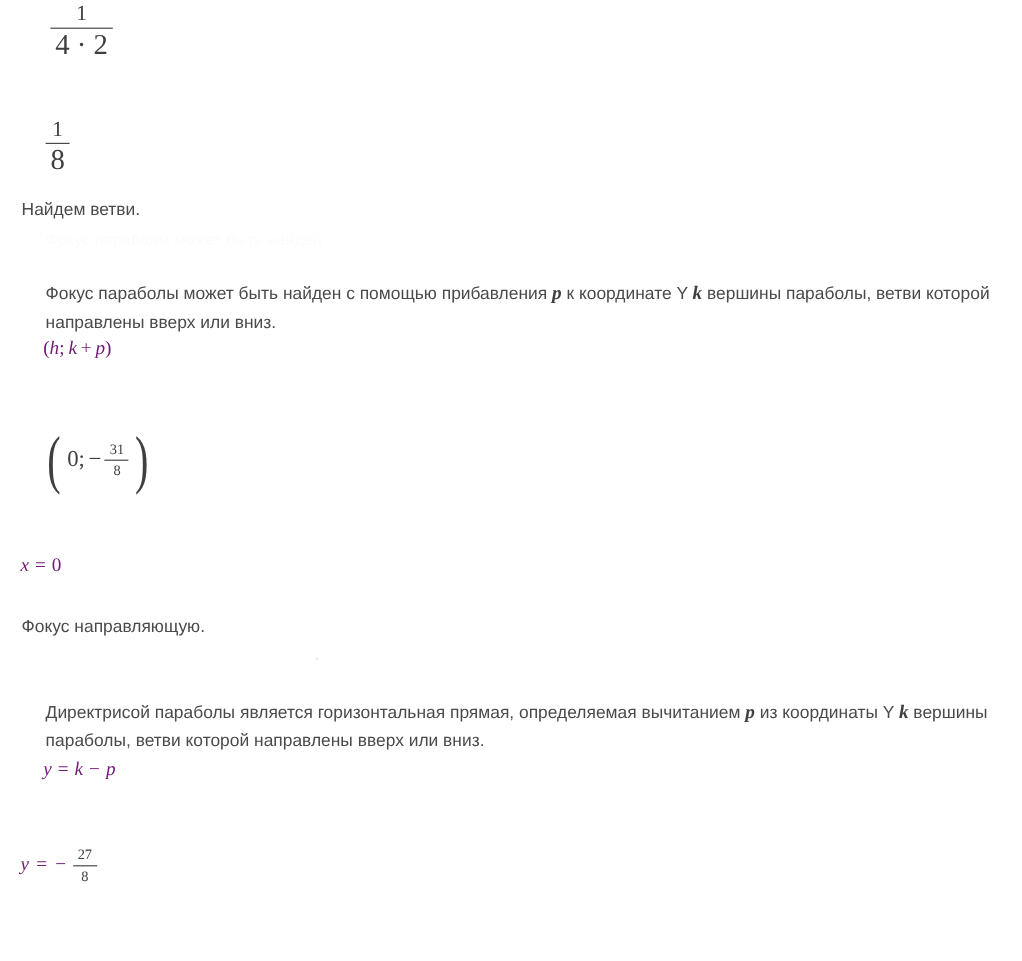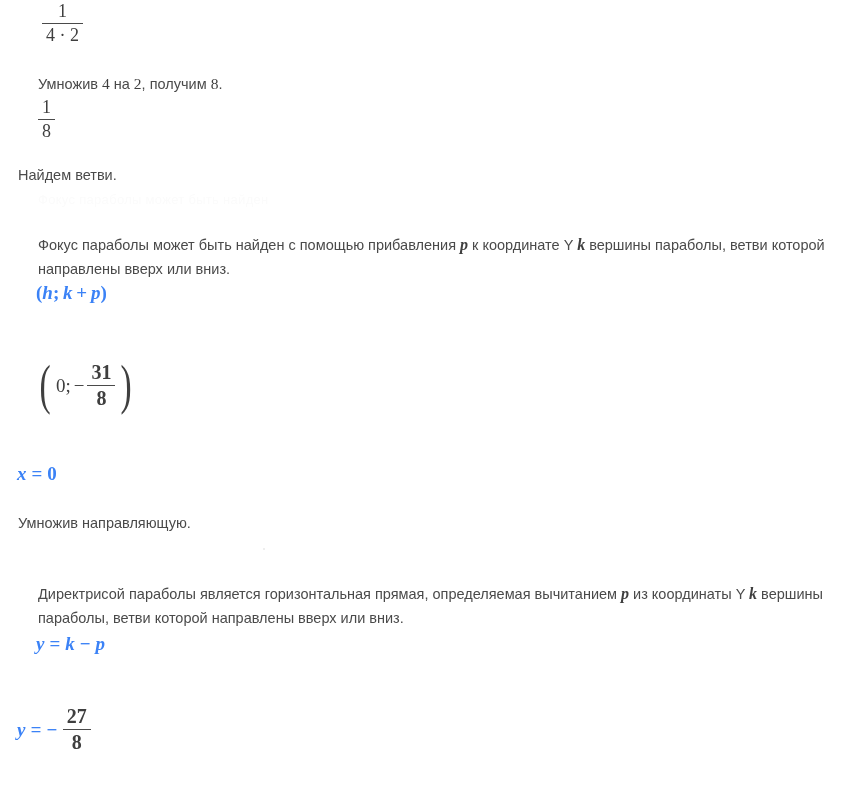--- a/index.html
+++ b/index.html
@@ -48,23 +48,23 @@
   .mn { 
     font-family: "Liberation Serif", "DejaVu Serif", serif;
     font-style: normal;
     font-weight: 400;
     color: #3f3f3f;
     font-size: 15.5px;
   }
   .eq {
     font-family: "Liberation Serif", "DejaVu Serif", serif;
     font-style: italic;
-    font-weight: 700;
-    font-size: 19px;
-    color: #3b82f6;
+    font-weight: 400;
+    font-size: 16px;
+    color: #701a75;
   }
   .eq .op, .eq .num {
     font-style: normal;
   }
 
   
   .frac {
     display: inline-block;
     vertical-align: middle;
     text-align: center;
@@ -81,23 +81,23 @@
   }
   .frac .bar {
     display: block;
     height: 1px;
     background: #4a4a4a;
     margin: 1px 0 1px 0;
   }
   .frac .bot {
     display: block;
     padding: 1px 4px 0 4px;
-    font-size: 18px;
-  }
-  .frac.small .top, .frac.small .bot { font-size: 20px; font-weight: bold; }
+    font-size: 24px;
+  }
+  .frac.small .top, .frac.small .bot { font-size: 12px; }
 
   
   .paren {
     display: inline-block;
     vertical-align: middle;
     font-family: "Liberation Serif", "DejaVu Serif", serif;
     font-weight: 400;
     font-style: normal;
     color: #3f3f3f;
     font-size: 54px;
@@ -158,23 +158,20 @@
 <div class="page">
 
   <div class="abs" style="left:42px; top:2px;">
     <span class="frac">
       <span class="top">1</span>
       <span class="bar"></span>
       <span class="bot">4 · 2</span>
     </span>
   </div>
 
-  <div class="abs txt" style="left:38px; top:73px;">
-    <span>Умножив </span><span class="mn">4</span><span> на </span><span class="mn">2</span><span>, получим </span><span class="mn">8</span><span>.</span>
-  </div>
 
   <div class="abs" style="left:38px; top:98px;">
     <span class="frac">
       <span class="top">1</span>
       <span class="bar"></span>
       <span class="bot">8</span>
     </span>
   </div>
 
   <div class="abs txt txt-top" style="top:164px;">Найдем ветви.</div>
@@ -209,21 +206,21 @@
 
 
   <div class="abs eq" style="left:17px; top:463px;">
     <span class="eqline">
       <span>x</span>
       <span class="op">=</span>
       <span class="op">0</span>
     </span>
   </div>
 
-  <div class="abs txt txt-top" style="top:512px;">Умножив направляющую.</div>
+  <div class="abs txt txt-top" style="top:512px;">Фокус направляющую.</div>
 
   <div class="ghost-dot" style="left:263px; top:548px;"></div>
 
   <div class="abs txt txt-indent" style="top:607px;">параболы, ветви которой направлены вверх или вниз.</div>
   <div class="abs txt txt-indent" style="top:583px;">
     <span>Директрисой параболы является горизонтальная прямая, определяемая вычитанием </span><span class="m" style="font-size:16px;">p</span><span> из координаты Y </span><span class="m" style="font-size:16px;">k</span><span> вершины</span>
   </div>
 
   <div class="abs eq" style="left:36px; top:633px;">
     <span class="eqline">

